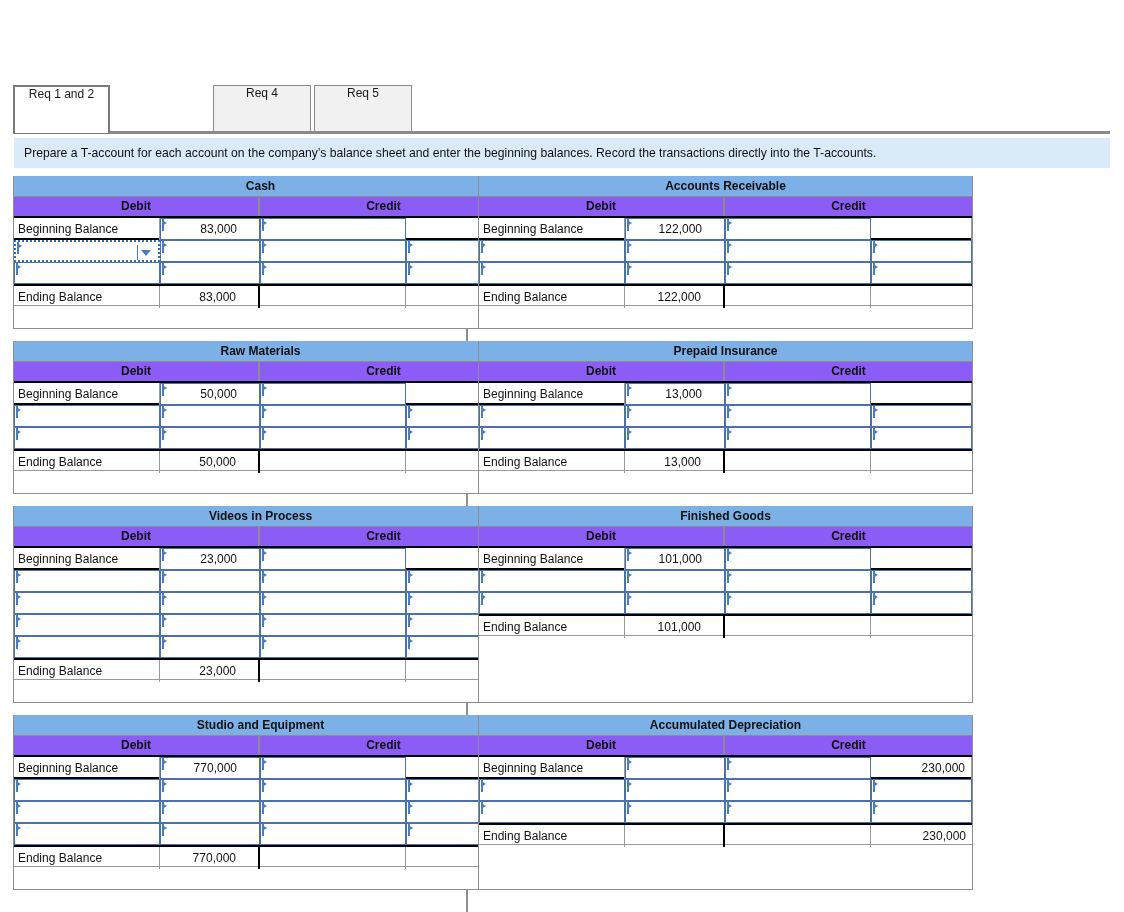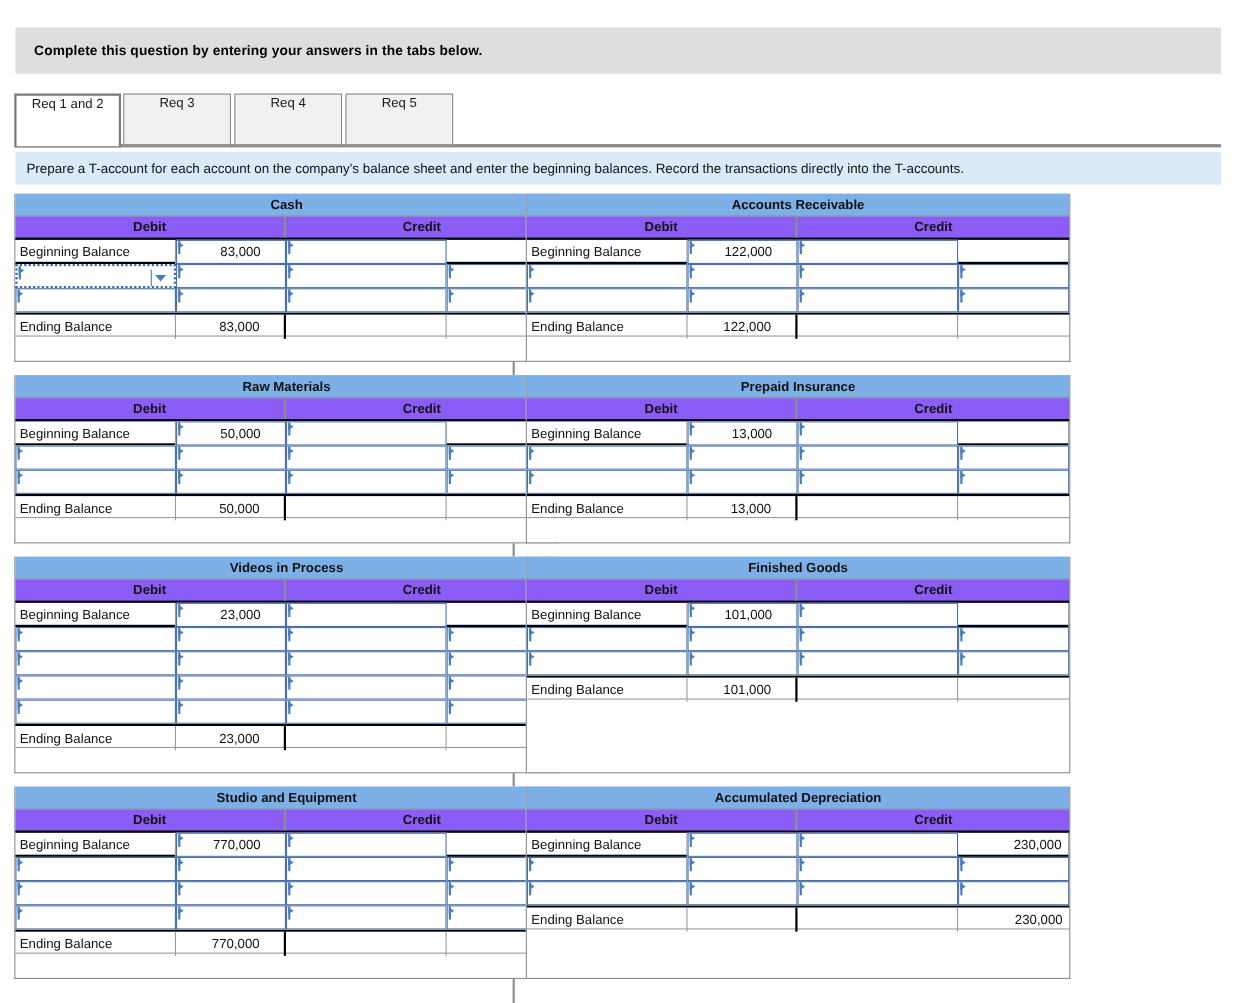--- a/index.html
+++ b/index.html
@@ -161,31 +161,25 @@
     border-right:5px solid transparent;
     border-top:6px solid #4a7ebb;
   }
   .gap{height:12px;}
 </style>
 </head>
 <body>
 
 <div class="page">
 
-  <div class="banner">
-    <div class="banner-text">Complete this question by entering your answers in the tabs below.</div>
-  </div>
 
   <div class="tabbar" id="tabbar">
     <div class="tabbar-underline"></div>
   <div class="tab active" style="left: -1px; width: 97px; z-index: 5;">
         <span>Req 1 and 2</span>
-      </div>
-      <div class="tab" style="left: 98px; width: 98px;">
-        <span>Req 3</span>
       </div>
       <div class="tab" style="left: 199px; width: 98px;">
         <span>Req 4</span>
       </div>
       <div class="tab" style="left: 300px; width: 98px;">
         <span>Req 5</span>
       </div>
     </div>
 
   <div class="instruction">

